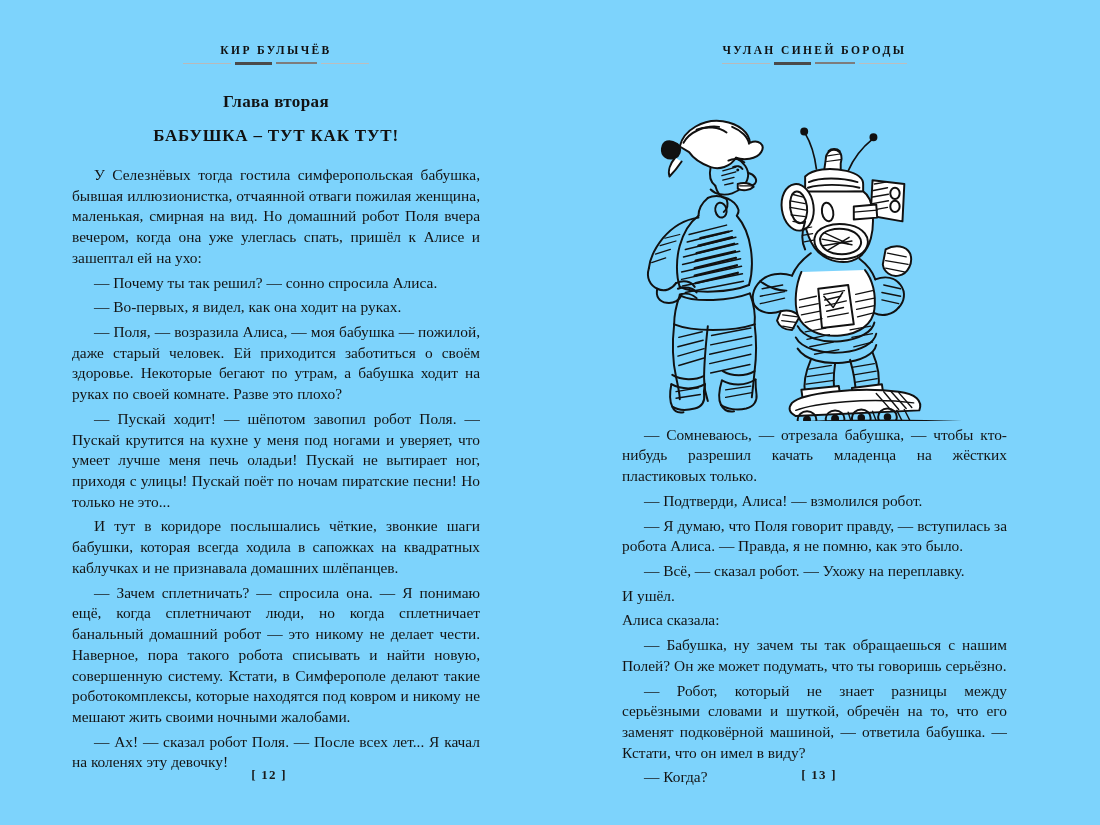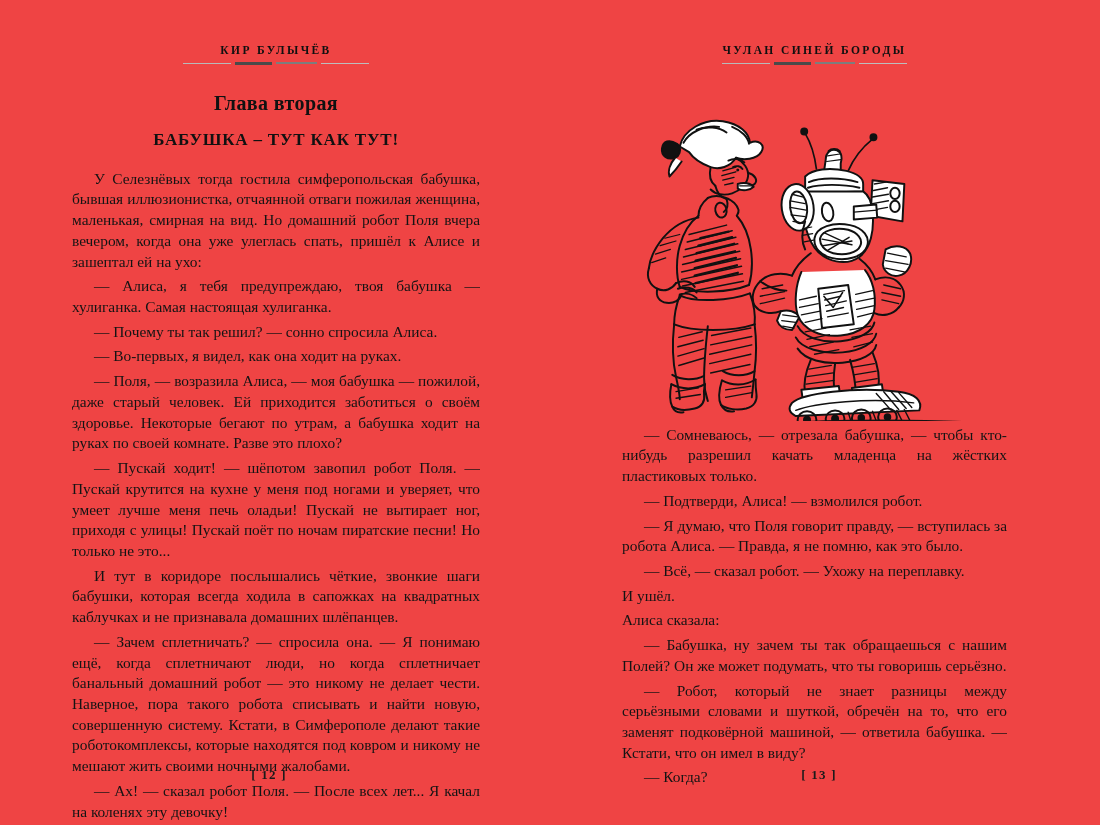--- a/index.html
+++ b/index.html
@@ -12,21 +12,21 @@
     width: 1100px;
     height: 825px;
     overflow: hidden;
     font-family: "Liberation Serif", "DejaVu Serif", serif;
     color: #111111;
   }
   .spread {
     position: relative;
     width: 1100px;
     height: 825px;
-    background: #ef4444;
+    background: #7dd3fc;
     display: flex;
   }
   .page {
     position: relative;
     width: 550px;
     height: 825px;
     box-sizing: border-box;
   }
   .page-left  { padding: 0 66px 0 68px; }
   .page-right { padding: 0 89px 0 68px; }
@@ -62,21 +62,21 @@
   .runhead-rule .seg.c { left: 50%;  width: 22%; background: #7d7d7d; height: 2.4px; top:.3px;}
   .runhead-rule .seg.d { left: 74%;  width: 26%; background: #bdbdbd; }
 
   
   .chapter {
     margin-top: 26px;
     text-align: center;
   }
   .chapter-no {
     font-weight: bold;
-    font-size: 20px;
+    font-size: 17px;
     letter-spacing: .4px;
     line-height: 1.25;
     display: block;
   }
   .chapter-title {
     font-weight: bold;
     font-size: 17px;
     letter-spacing: .8px;
     line-height: 1.3;
     display: block;
@@ -141,21 +141,20 @@
       </div>
     </div>
 
     <div class="chapter">
       <span class="chapter-no">Глава вторая</span>
       <span class="chapter-title">БАБУШКА – ТУТ КАК ТУТ!</span>
     </div>
 
     <div class="body-text">
       <p>У Селезнёвых тогда гостила симферопольская бабушка, бывшая иллюзионистка, отчаянной отваги пожилая женщина, маленькая, смирная на вид. Но домашний робот Поля вчера вечером, когда она уже улеглась спать, пришёл к Алисе и зашептал ей на ухо:</p>
-      <p>— Алиса, я тебя предупреждаю, твоя бабушка — хулиганка. Самая настоящая хулиганка.</p>
       <p>— Почему ты так решил? — сонно спросила Алиса.</p>
       <p>— Во-первых, я видел, как она ходит на руках.</p>
       <p>— Поля, — возразила Алиса, — моя бабушка — пожилой, даже старый человек. Ей приходится заботиться о своём здоровье. Некоторые бегают по утрам, а бабушка ходит на руках по своей комнате. Разве это плохо?</p>
       <p>— Пускай ходит! — шёпотом завопил робот Поля. — Пускай крутится на кухне у меня под ногами и уверяет, что умеет лучше меня печь оладьи! Пускай не вытирает ног, приходя с улицы! Пускай поёт по ночам пиратские песни! Но только не это...</p>
       <p>И тут в коридоре послышались чёткие, звонкие шаги бабушки, которая всегда ходила в сапожках на квадратных каблучках и не признавала домашних шлёпанцев.</p>
       <p>— Зачем сплетничать? — спросила она. — Я понимаю ещё, когда сплетничают люди, но когда сплетничает банальный домашний робот — это никому не делает чести. Наверное, пора такого робота списывать и найти новую, совершенную систему. Кстати, в Симферополе делают такие роботокомплексы, которые находятся под ковром и никому не мешают жить своими ночными жалобами.</p>
       <p>— Ах! — сказал робот Поля. — После всех лет... Я качал на коленях эту девочку!</p>
     </div>
 
     <div class="folio">[ 12 ]</div>

